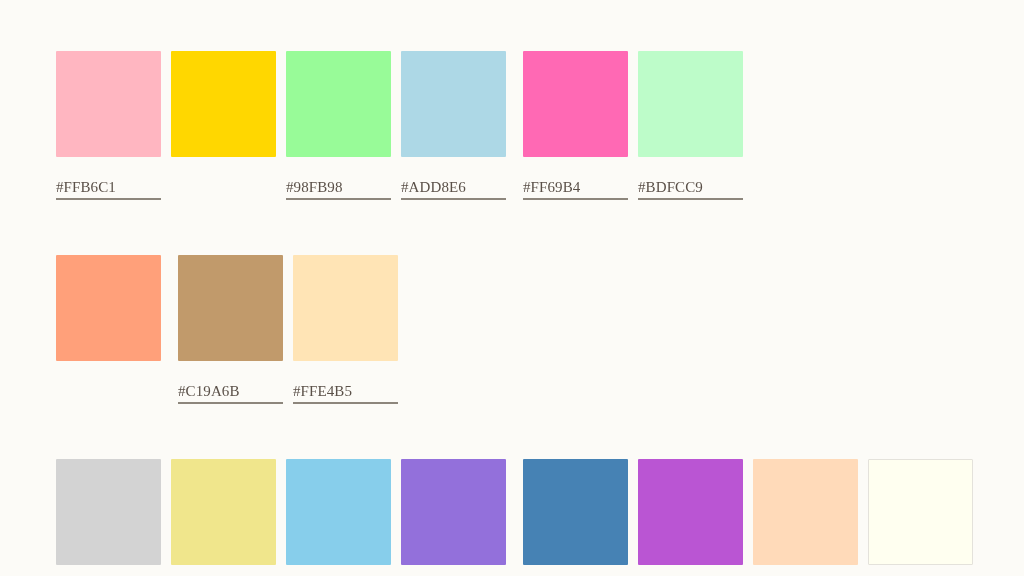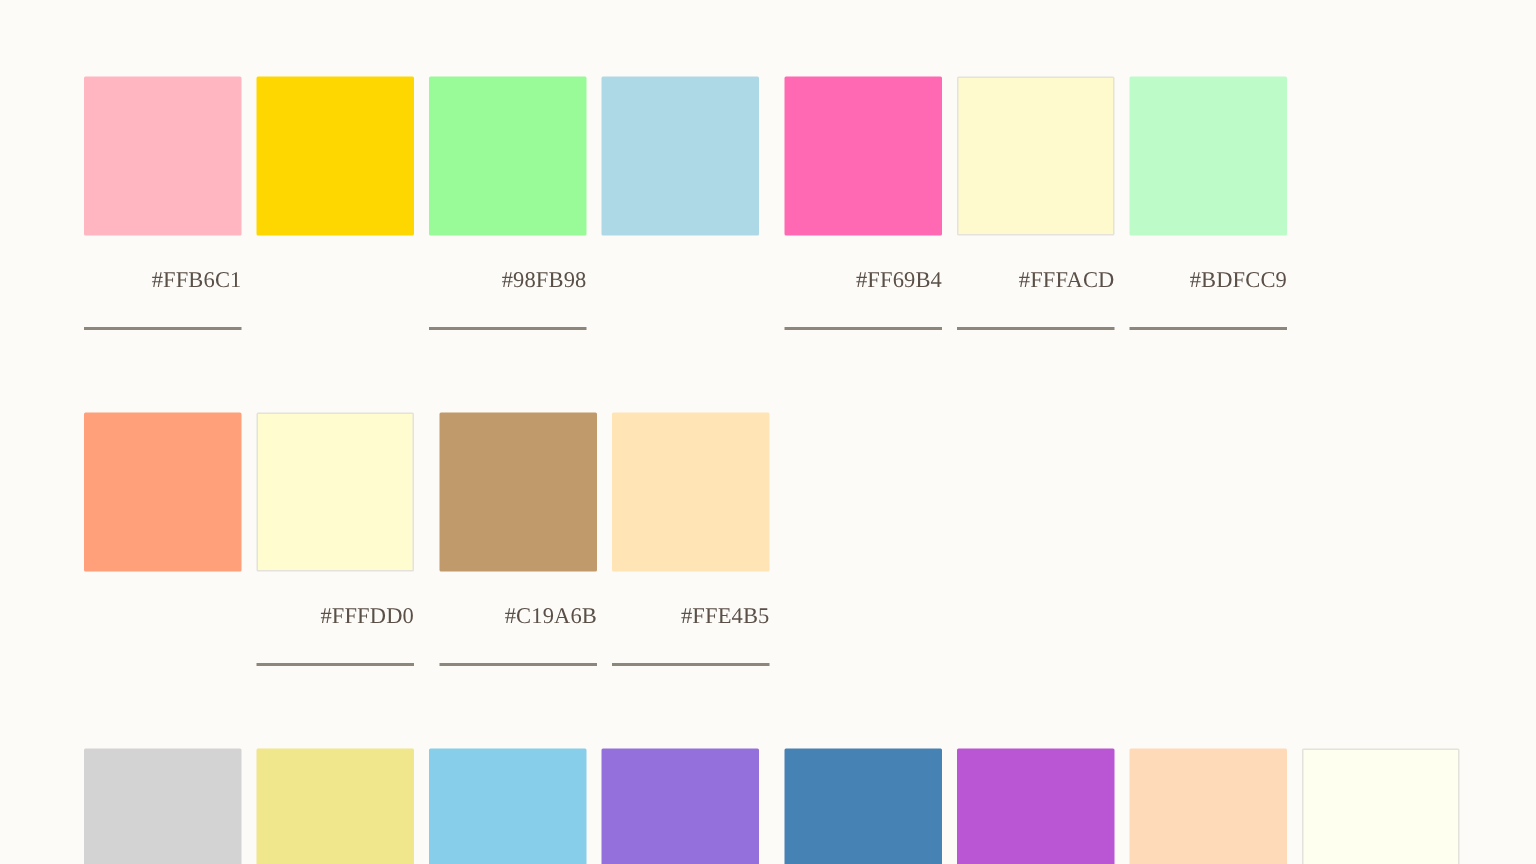--- a/index.html
+++ b/index.html
@@ -63,23 +63,22 @@
     border: 1px solid #e4e2db;
   }
 
   .swatch-label {
     margin-top: 22px;
     font-size: 15px;
     line-height: 17px;
     letter-spacing: 0.1px;
     color: #5a5048;
     white-space: nowrap;
-    padding-bottom: 22px;
+    padding-bottom: 2px;
     border-bottom: 2px solid #8d867c;
-    text-align: right;
   }
 </style>
 </head>
 <body>
 
 <div id="palette-page">
   <div class="palette-grid" id="palette-grid">
       <div class="palette-row">
         <div class="swatch-group">
           <div class="swatch-cell">
@@ -88,45 +87,38 @@
           </div>
           <div class="swatch-cell">
             <div class="swatch-chip" title="#FFD700" style="background: rgb(255, 215, 0);"></div>
           </div>
           <div class="swatch-cell">
             <div class="swatch-chip" title="#98FB98" style="background: rgb(152, 251, 152);"></div>
             <div class="swatch-label">#98FB98</div>
           </div>
           <div class="swatch-cell">
             <div class="swatch-chip" title="#ADD8E6" style="background: rgb(173, 216, 230);"></div>
+            <div class="swatch-label">#ADD8E6</div>
           </div>
         </div>
         <div class="swatch-group">
           <div class="swatch-cell">
             <div class="swatch-chip" title="#FF69B4" style="background: rgb(255, 105, 180);"></div>
             <div class="swatch-label">#FF69B4</div>
-          </div>
-          <div class="swatch-cell">
-            <div class="swatch-chip bordered" title="#FFFACD" style="background: rgb(255, 250, 205);"></div>
-            <div class="swatch-label">#FFFACD</div>
           </div>
           <div class="swatch-cell">
             <div class="swatch-chip" title="#BDFCC9" style="background: rgb(189, 252, 201);"></div>
             <div class="swatch-label">#BDFCC9</div>
           </div>
         </div>
       </div>
       <div class="palette-row">
         <div class="swatch-group">
           <div class="swatch-cell">
             <div class="swatch-chip" title="#FFA07A" style="background: rgb(255, 160, 122);"></div>
-          </div>
-          <div class="swatch-cell">
-            <div class="swatch-chip bordered" title="#FFFDD0" style="background: rgb(255, 253, 208);"></div>
-            <div class="swatch-label">#FFFDD0</div>
           </div>
         </div>
         <div class="swatch-group">
           <div class="swatch-cell">
             <div class="swatch-chip" title="#C19A6B" style="background: rgb(193, 154, 107);"></div>
             <div class="swatch-label">#C19A6B</div>
           </div>
           <div class="swatch-cell">
             <div class="swatch-chip" title="#FFE4B5" style="background: rgb(255, 228, 181);"></div>
             <div class="swatch-label">#FFE4B5</div>

